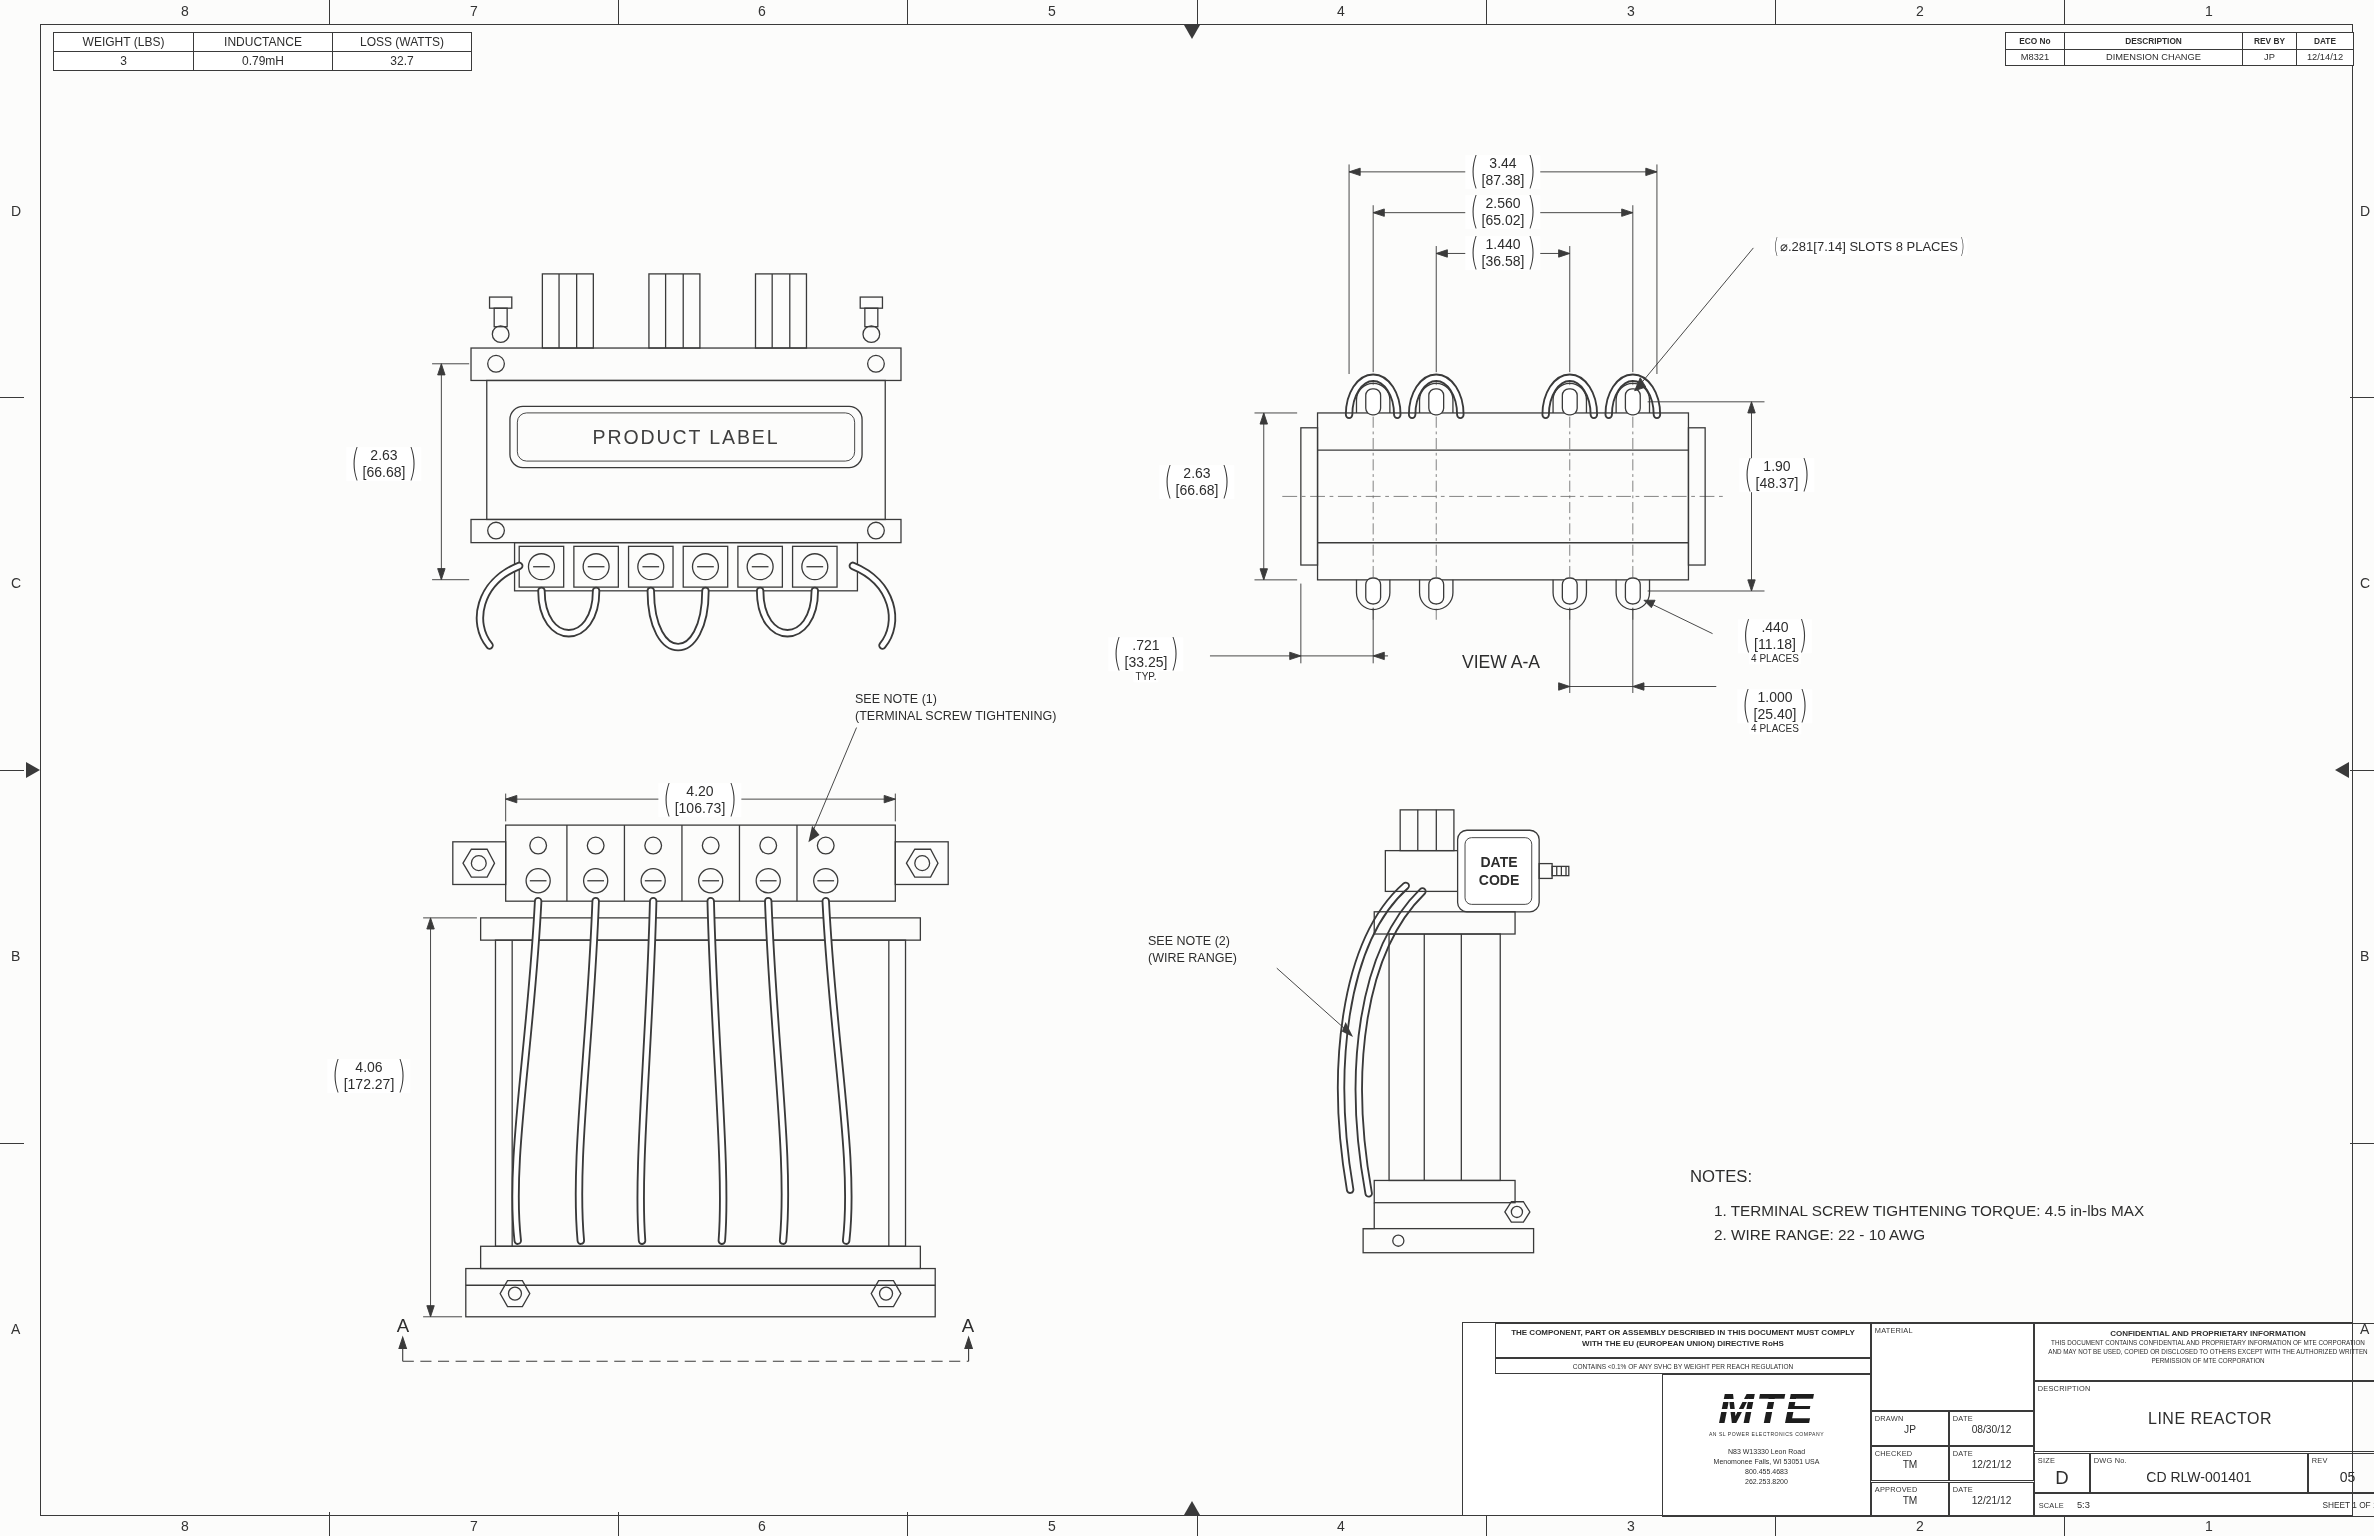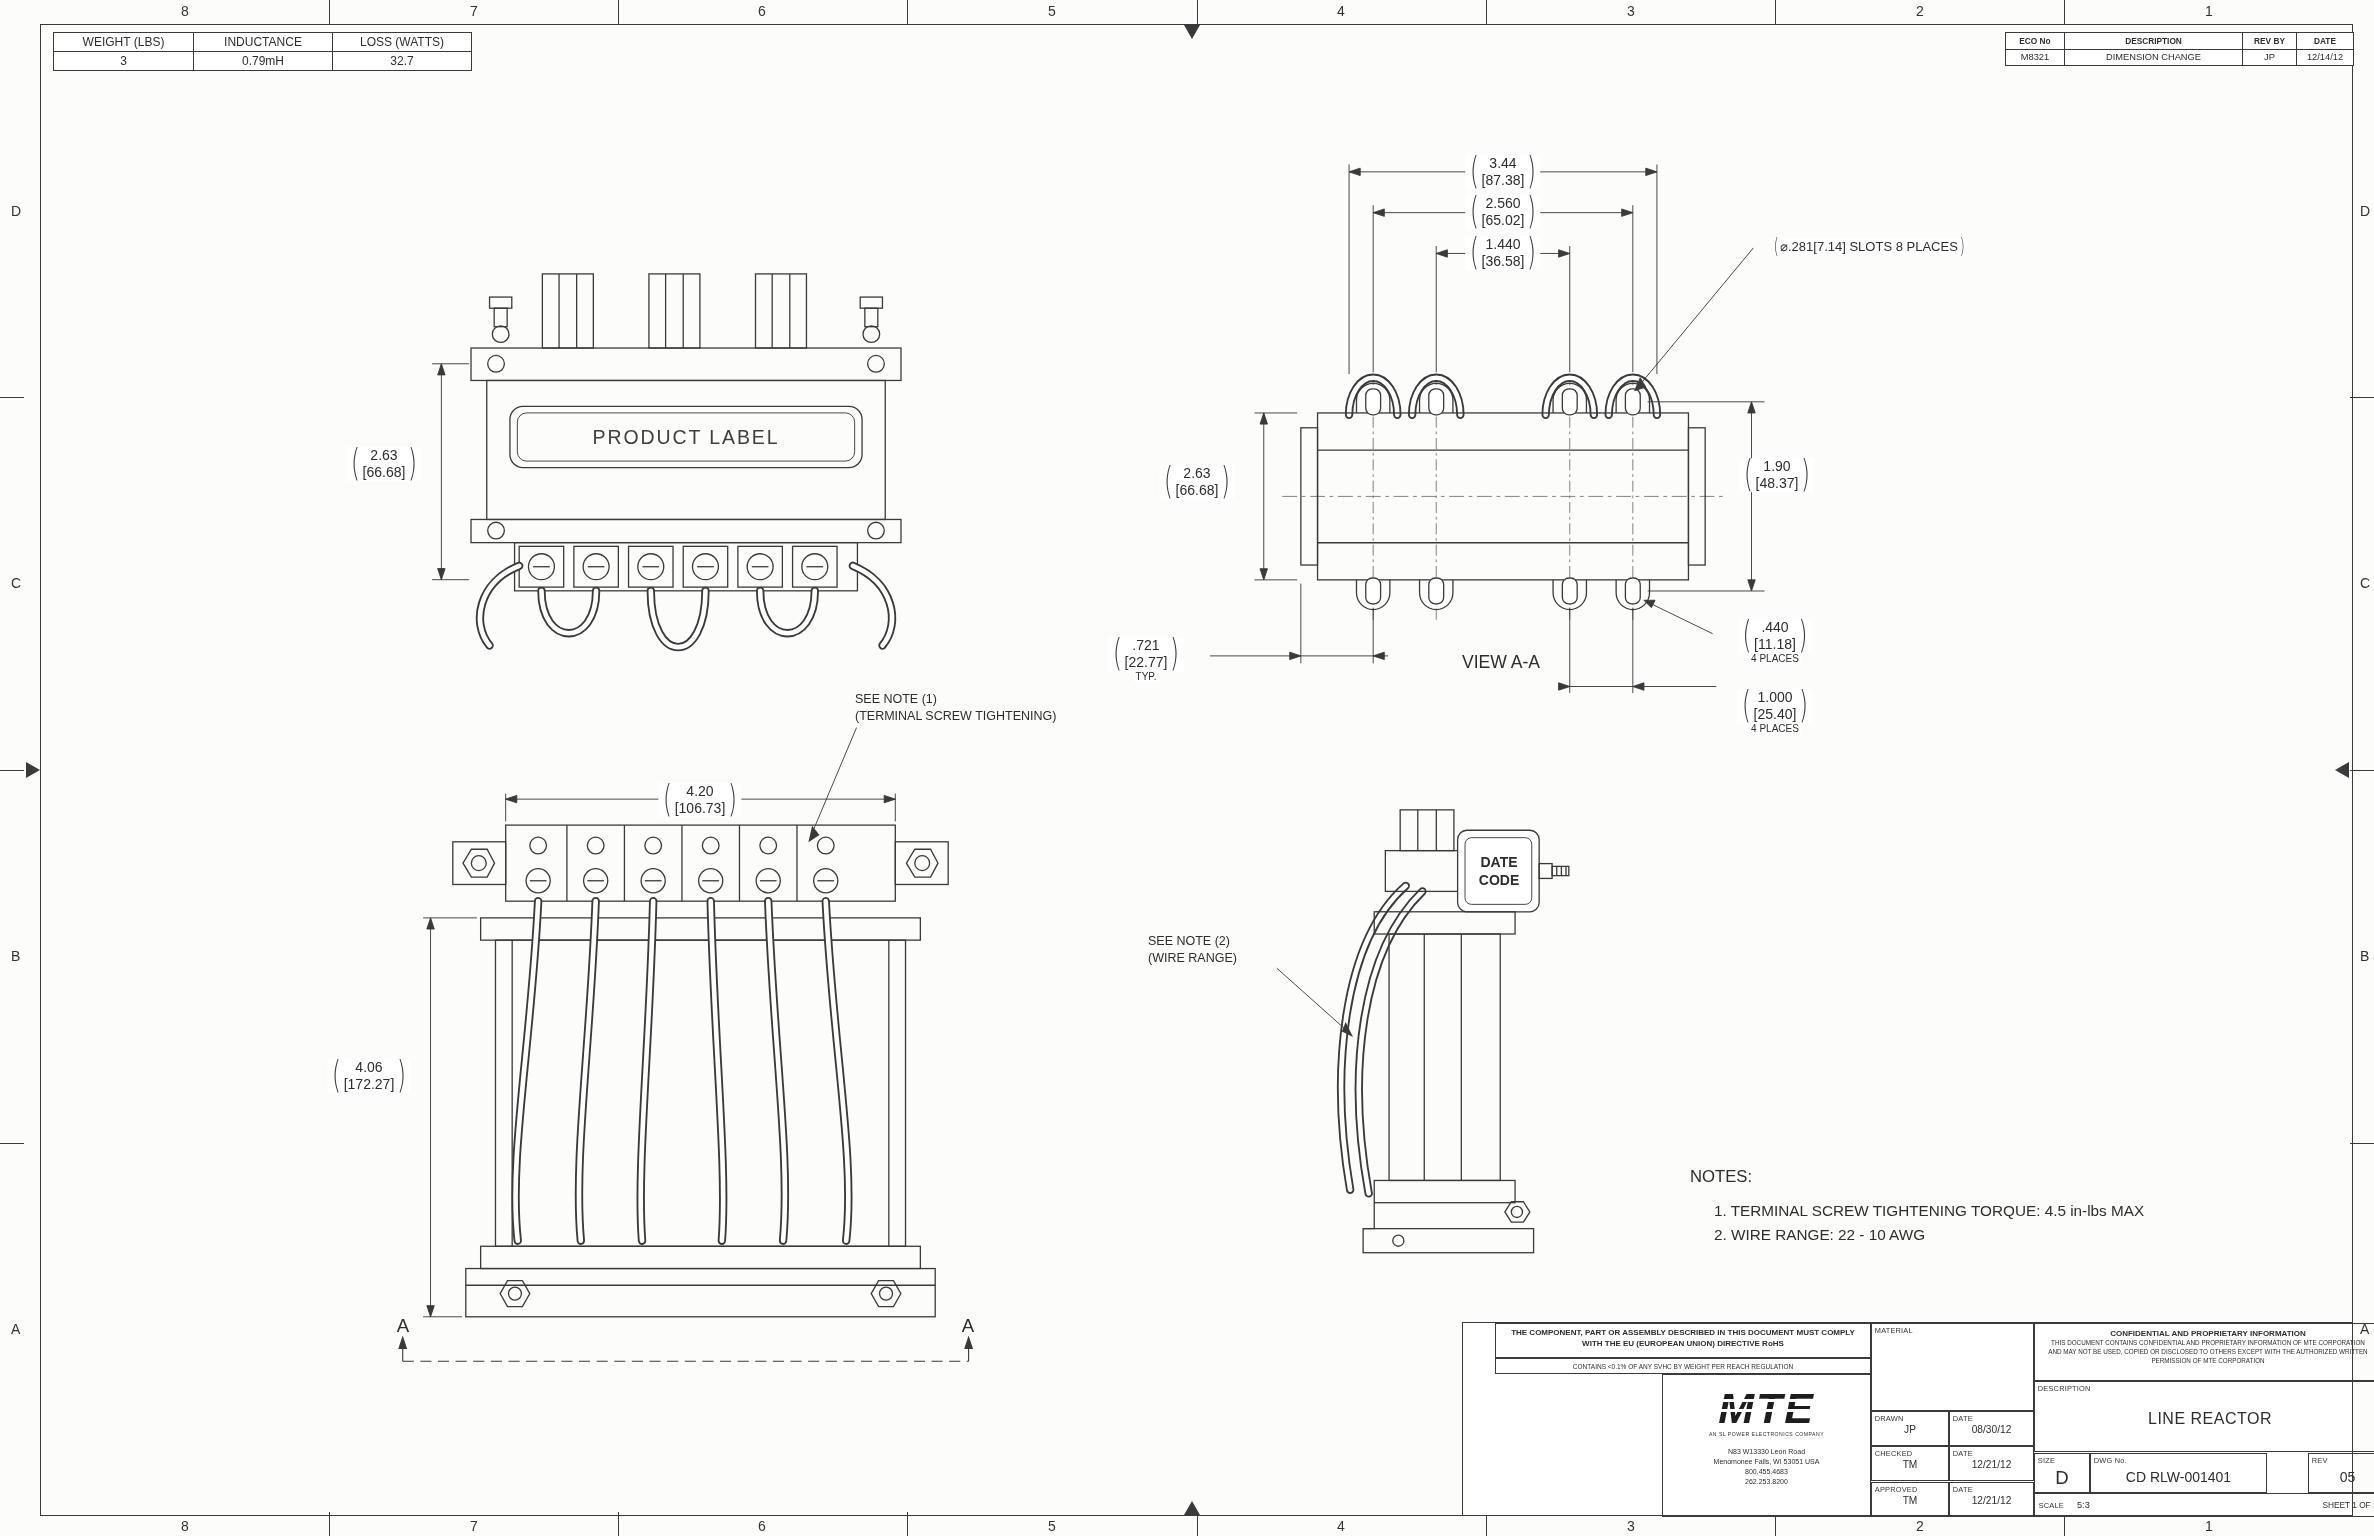--- a/index.html
+++ b/index.html
@@ -525,21 +525,21 @@
   </div>
     </div>
 </div>
 
 <div class="ov ctr" style="left:1146px;top:660px">
   <div class="dim">
       <div class="drow">
     <span class="paren">(</span>
     <span class="stack">
           <span>.721</span>
-          <span>[22.77]</span>
+          <span>[33.25]</span>
         </span>
     <span class="paren">)</span>
   </div>
       <span class="suffix">TYP.</span>
     </div>
 </div>
 
 <div class="ov ctr" style="left:1775px;top:642px">
   <div class="dim">
       <div class="drow">
@@ -675,21 +675,21 @@
 
   <div class="cell" style="left:539px;top:58px;width:352px;height:71px">
     <span class="lbl">DESCRIPTION</span>
     <div class="descval">LINE REACTOR</div>
   </div>
 
   <div class="cell" style="left:539px;top:130px;width:56px;height:40px">
     <span class="lbl">SIZE</span>
     <div class="sizeval">D</div>
   </div>
-  <div class="cell" style="left:595px;top:130px;width:177px;height:40px">
+  <div class="cell" style="left:595px;top:130px;width:218px;height:40px">
     <span class="lbl">DWG No.</span>
     <div class="dwgval">CD RLW-001401</div>
   </div>
   <div class="cell" style="left:813px;top:130px;width:79px;height:40px">
     <span class="lbl">REV</span>
     <div class="revval">05</div>
   </div>
 
   <div class="cell" style="left:539px;top:170px;width:352px;height:24px">
     <div class="scalerow">

